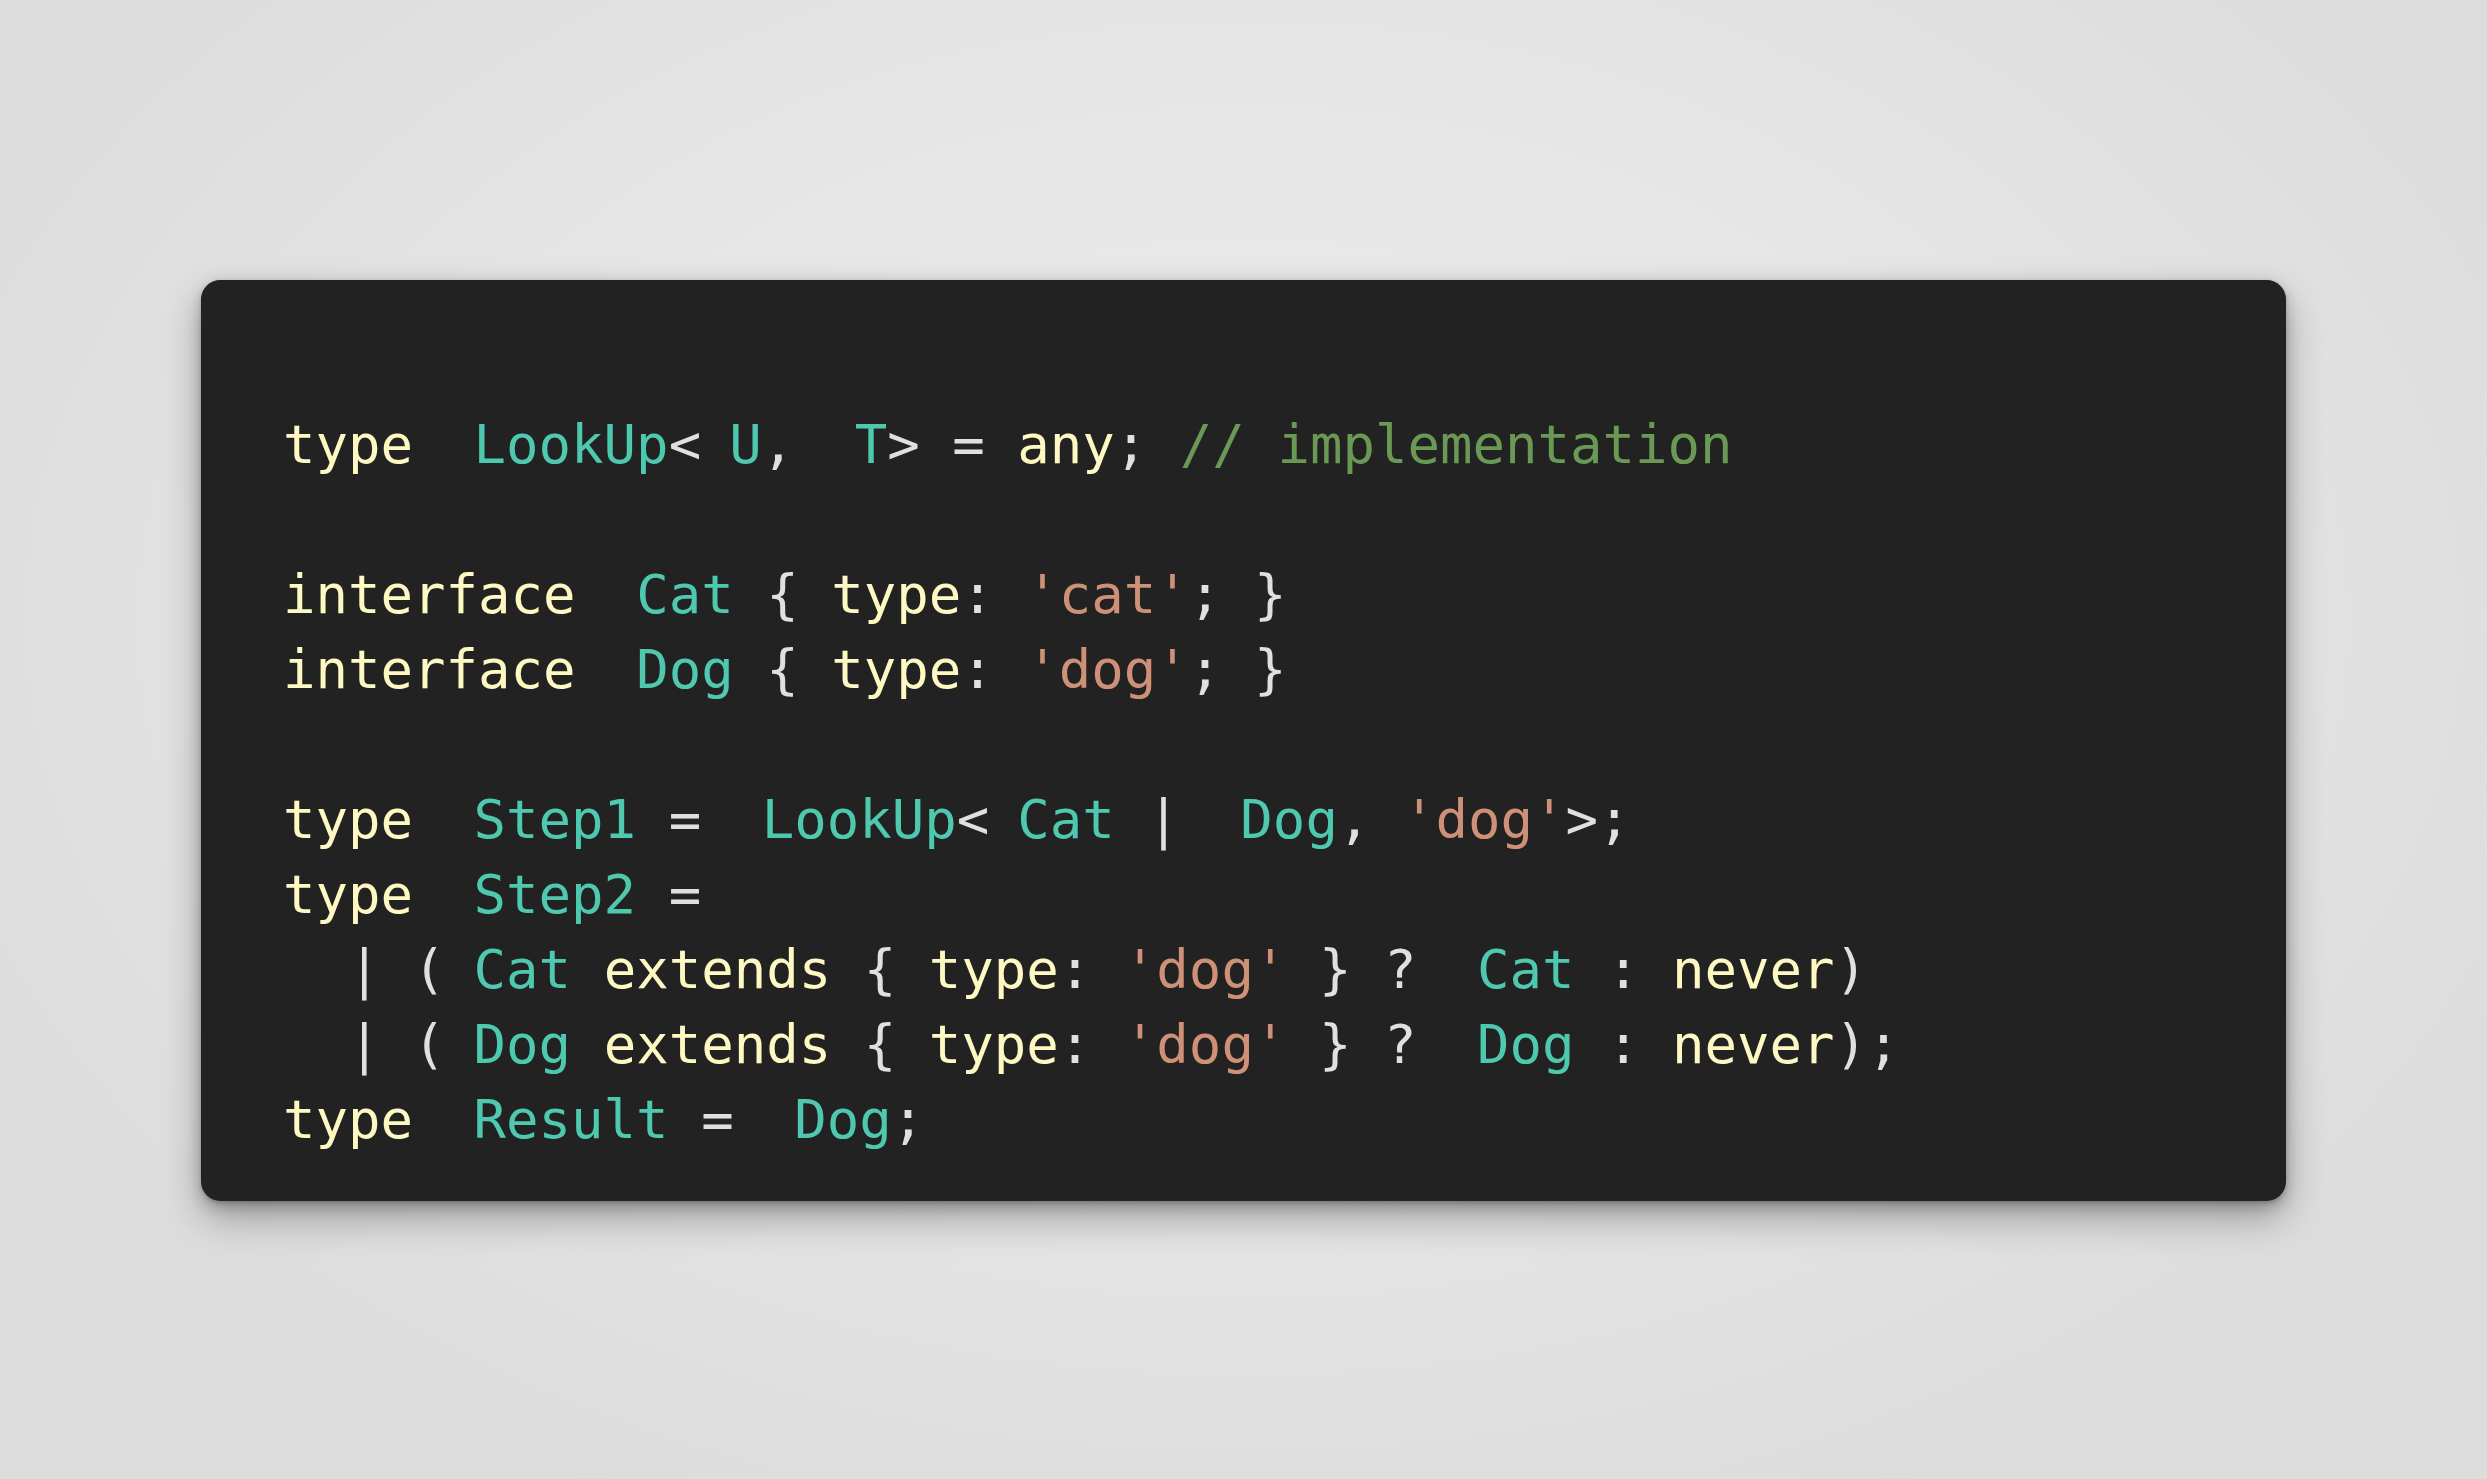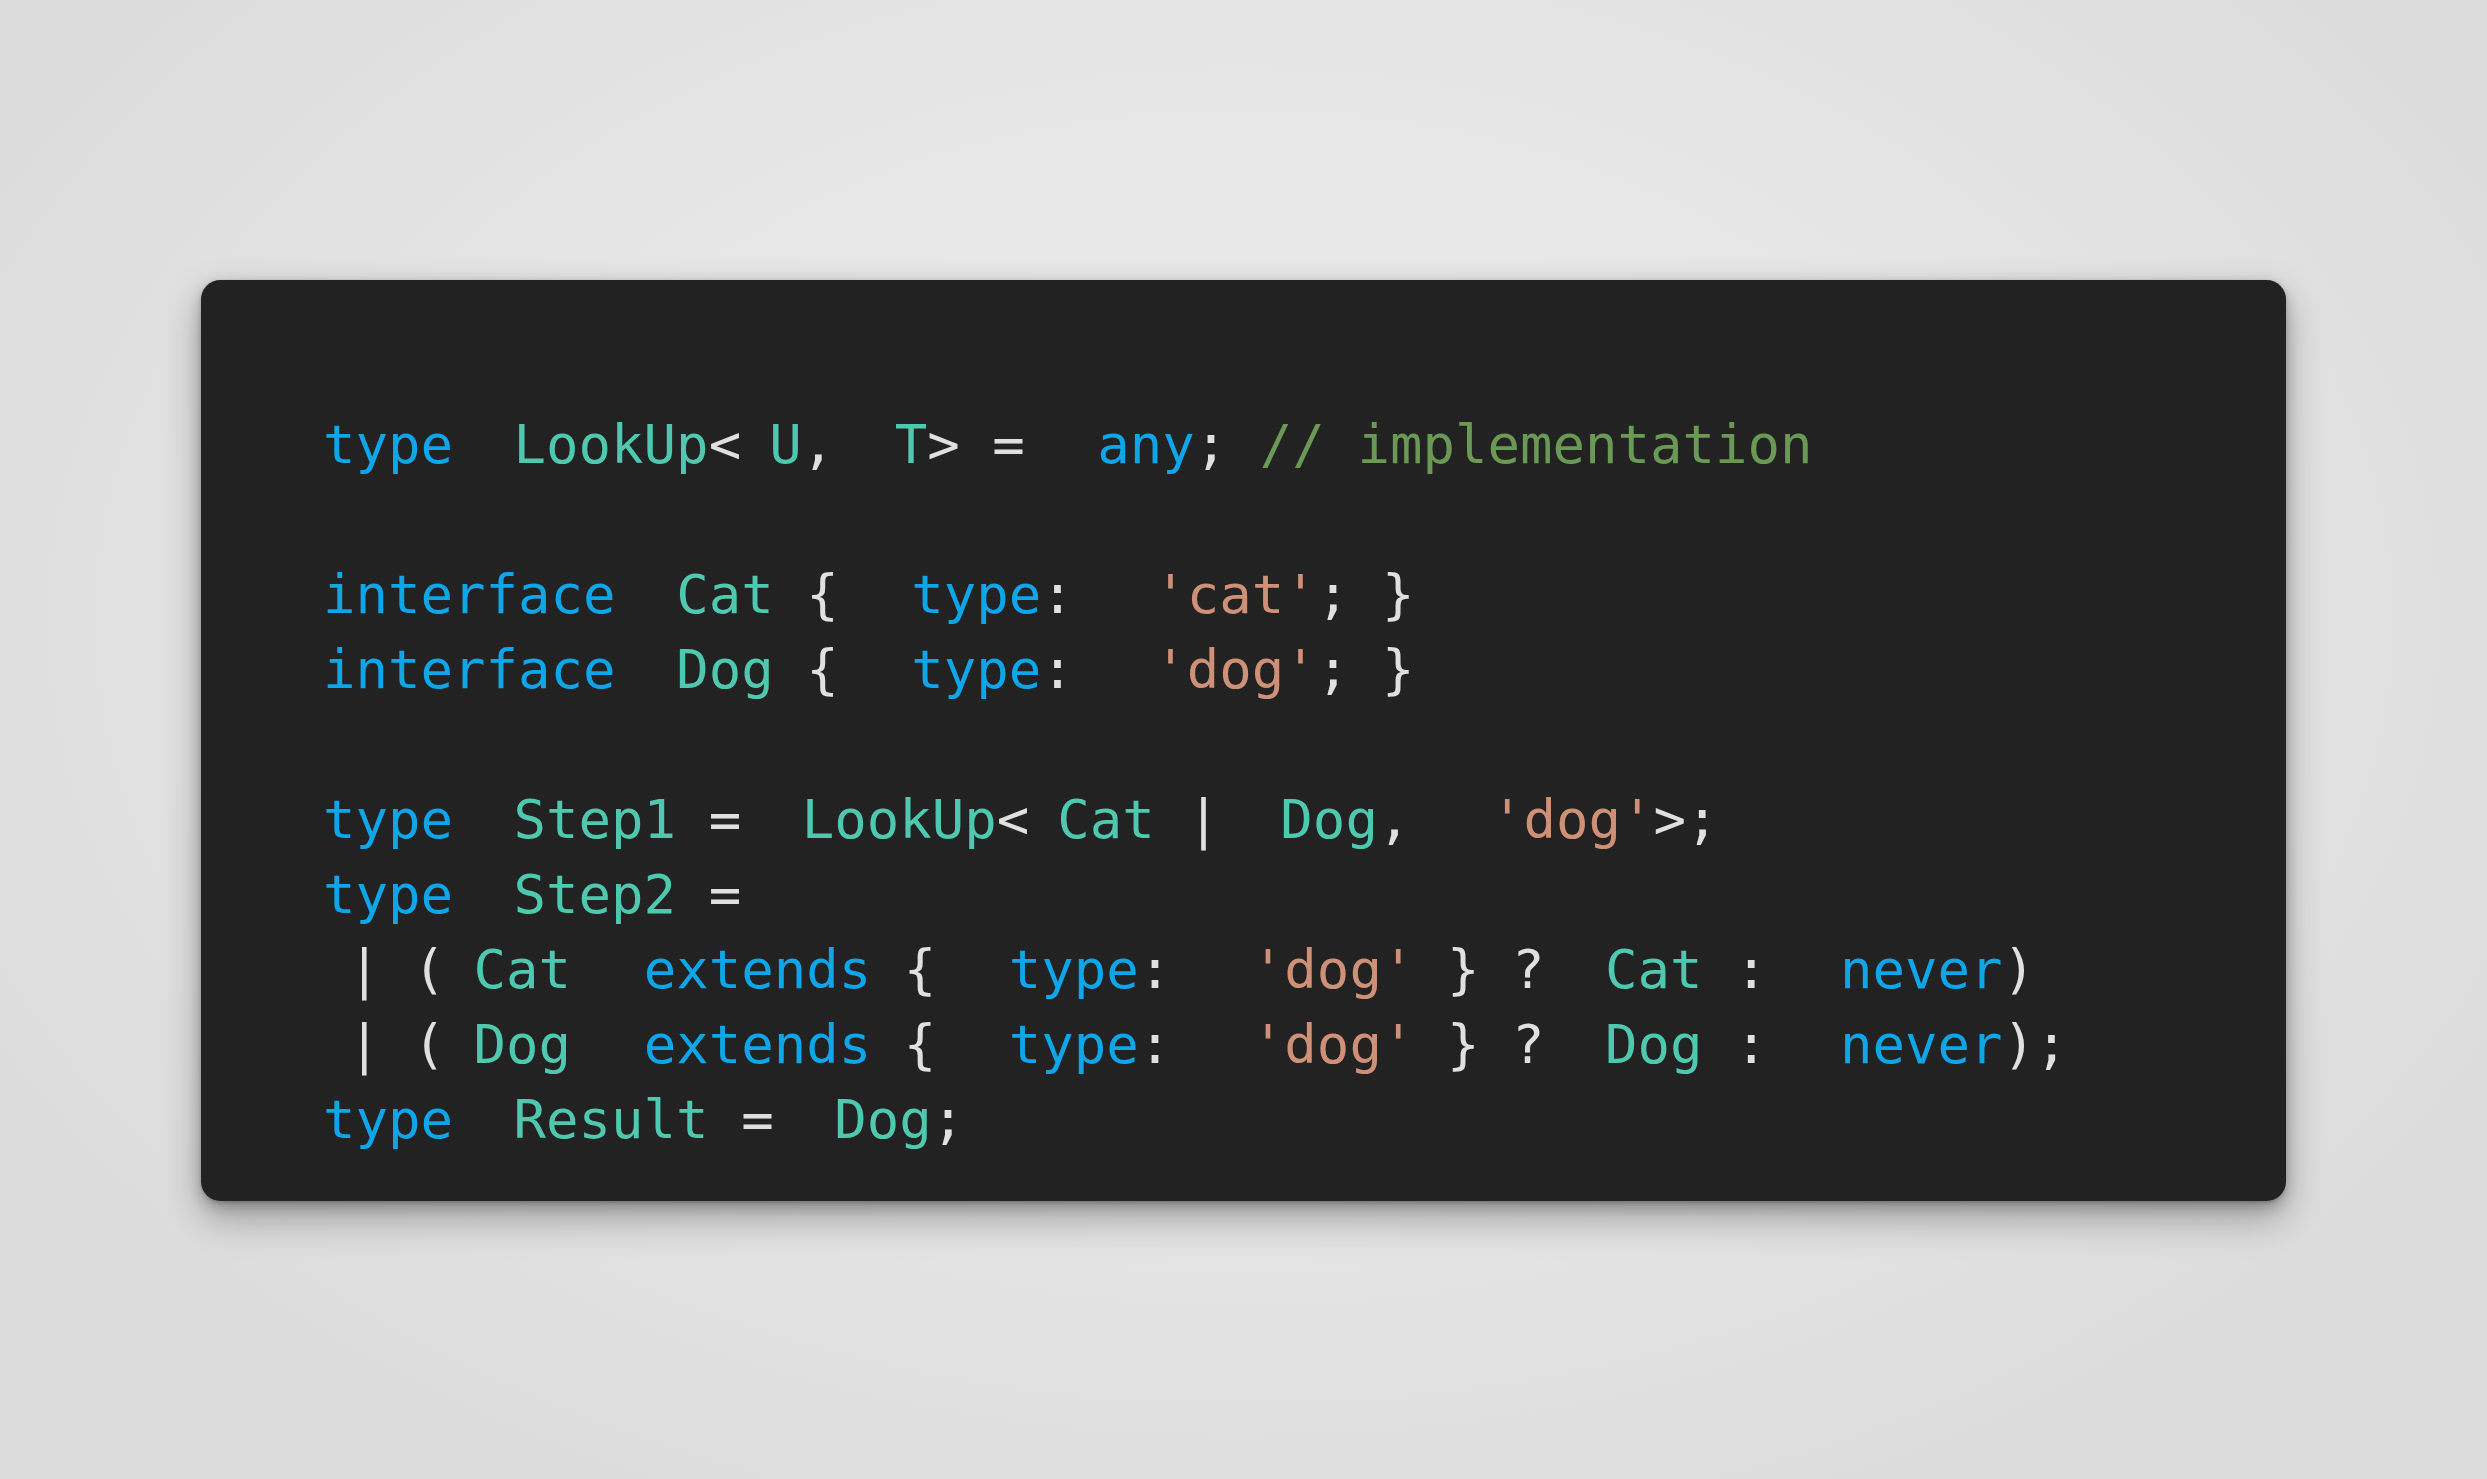--- a/index.html
+++ b/index.html
@@ -52,23 +52,23 @@
     -webkit-font-smoothing: antialiased;
   }
 
   .code-line {
     height: 75px;
     white-space: pre;
   }
   .code-line.blank { color: transparent; }
 
   
-  .tk-keyword     { color: #0ea5e9; margin-left: 40px; }
+  .tk-keyword     { color: #fef9c3; }
   .tk-type        { color: #4ec9b0; margin-left: 28px; }
-  .tk-string      { color: #ce9178; margin-left: 48px; }
+  .tk-string      { color: #ce9178; }
   .tk-comment     { color: #6a9955; text-align: center; }
   .tk-punct       { color: #e0e0e0; }
   .tk-plain       { color: #d4d4d4; }
 </style>
 </head>
 <body>
 
 <div id="stage">
 
   <div class="code-card">

